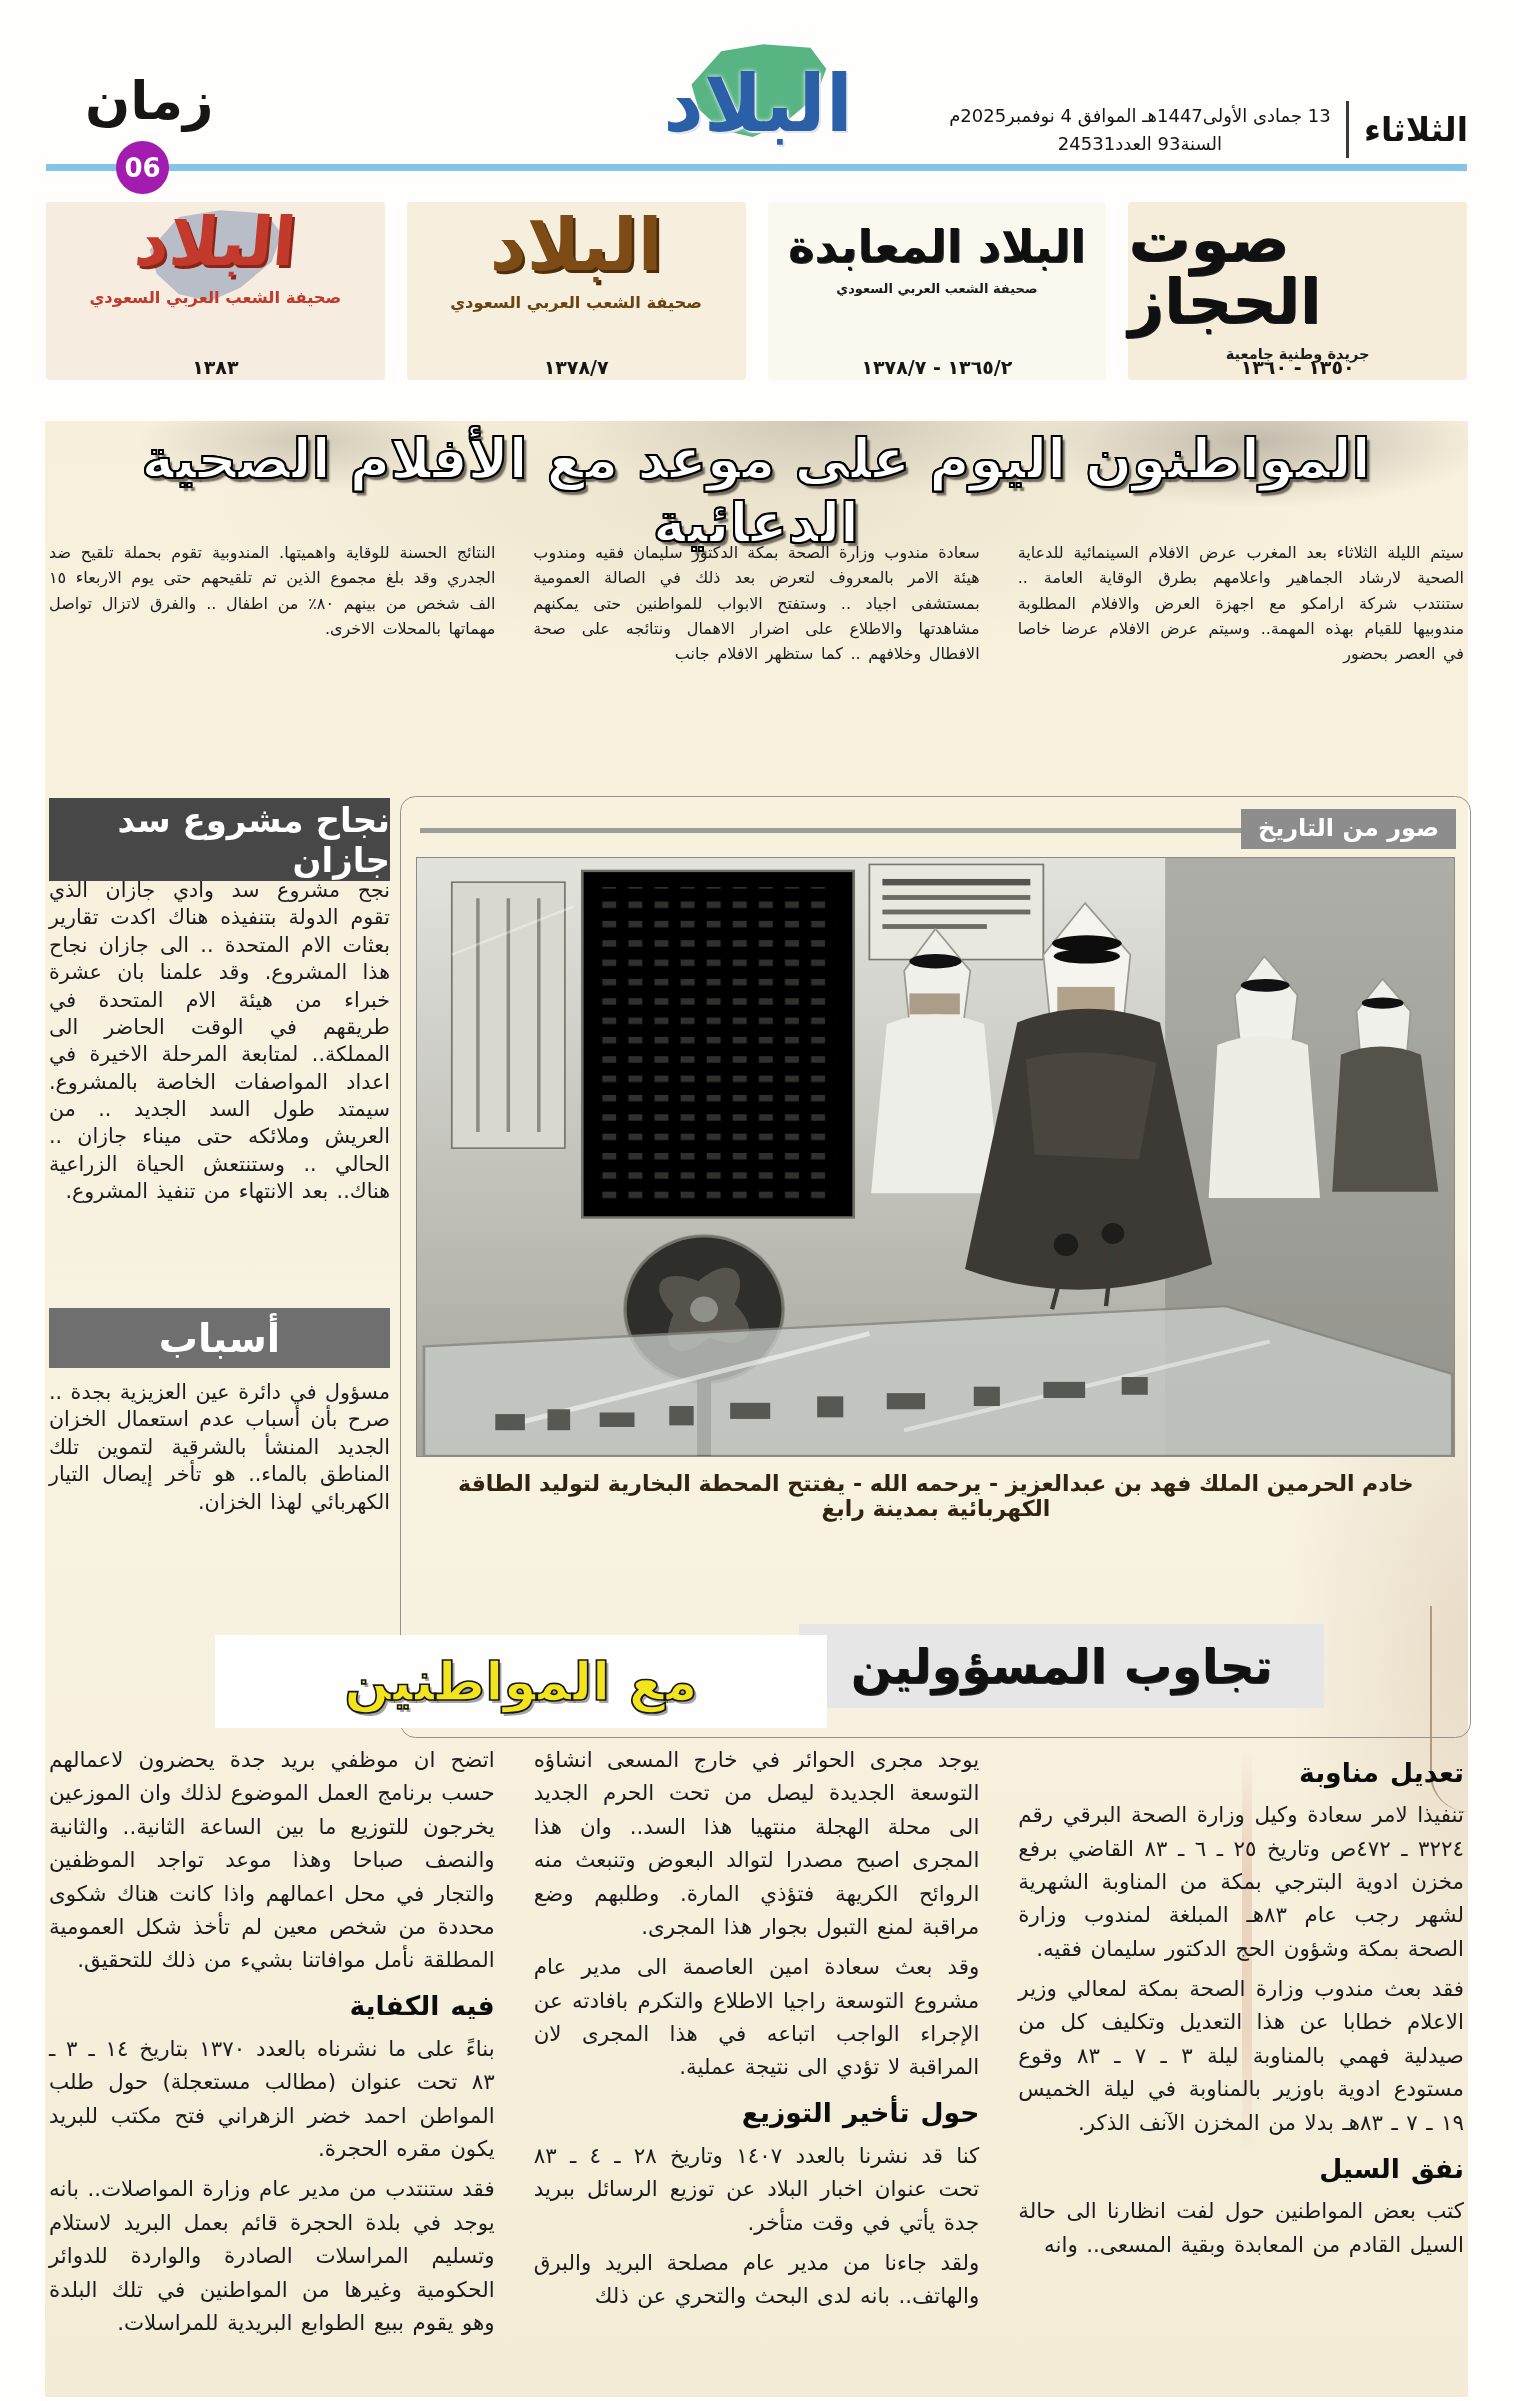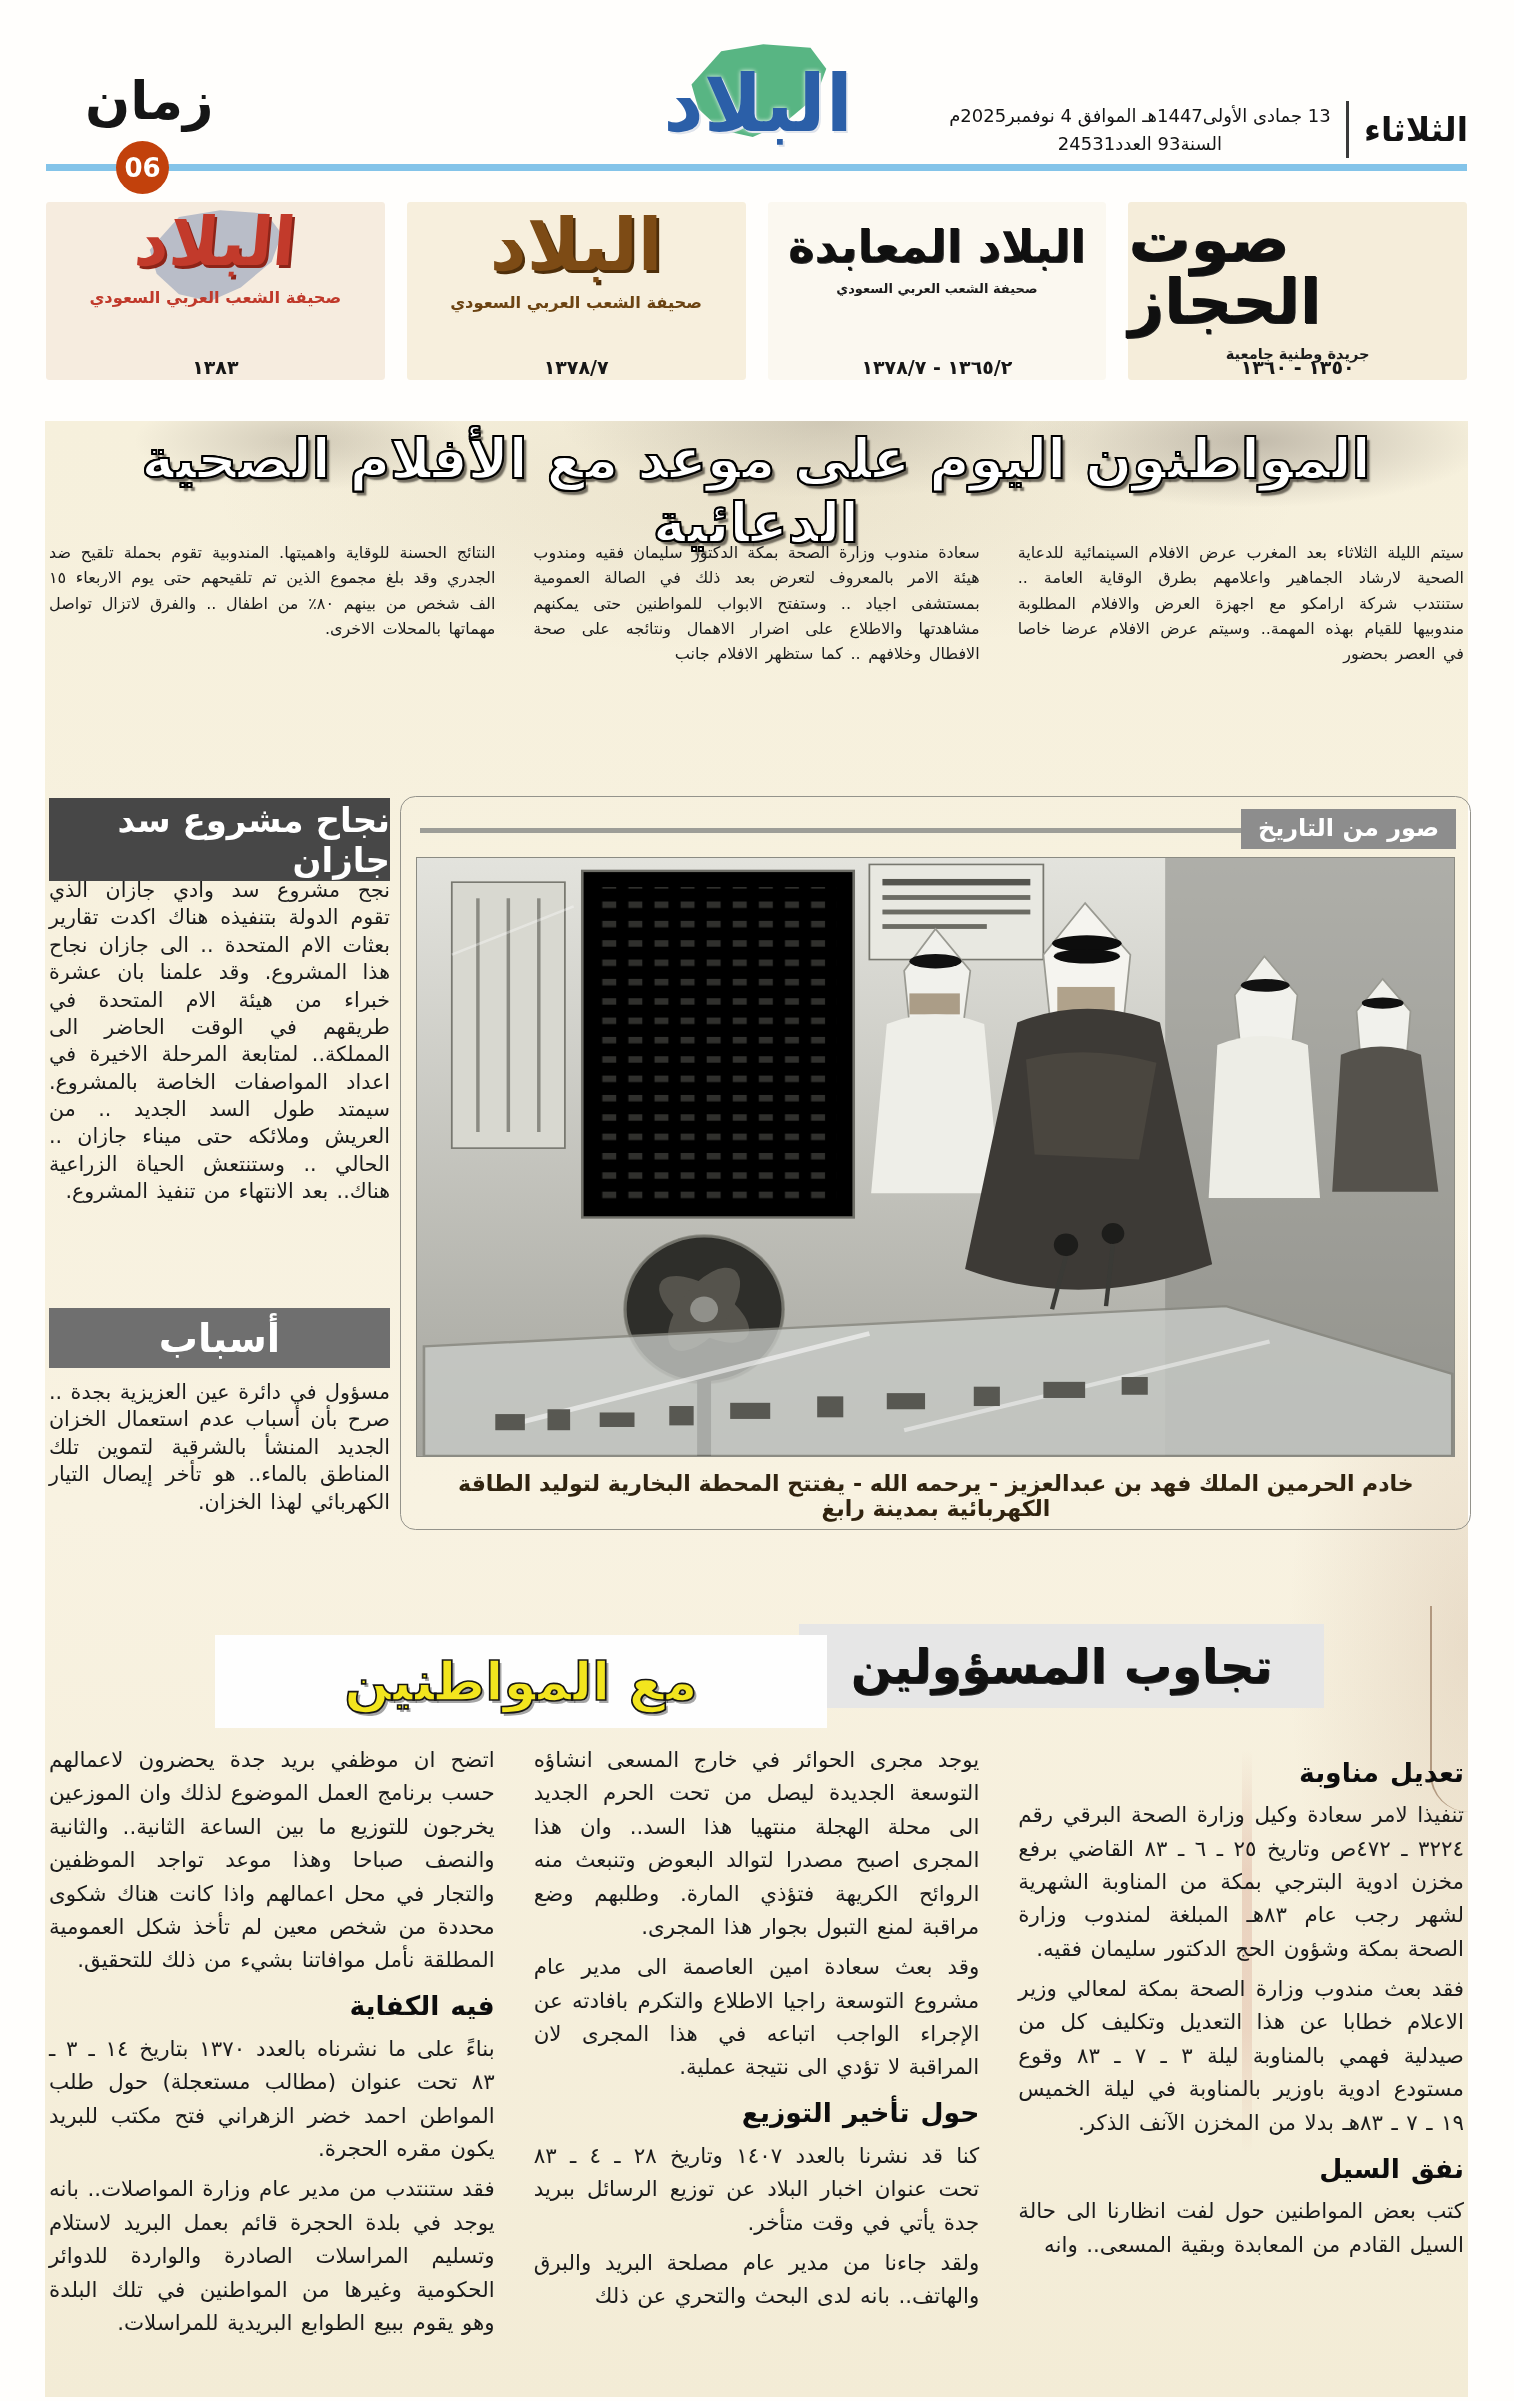--- a/index.html
+++ b/index.html
@@ -2,21 +2,21 @@
 <html lang="ar" dir="rtl" style="font-size:13.7px"><head>
 <meta charset="utf-8">
 <style>
   * { margin:0; padding:0; box-sizing:border-box; }
   body { background:#ffffff; font-family:"DejaVu Sans", sans-serif; }
   .page { position:relative; width:1515px; height:2401px; margin:0 auto; background:#fffefc; overflow:hidden; direction:rtl; }
 
   
   .zaman { position:absolute; left:86px; top:70px; font-size:53px; font-weight:bold; color:#161616; }
   .pagenum-circle { position:absolute; left:117px; top:141px; width:53px; height:53px; border-radius:50%;
-    background:#c2410c; color:#fff; font-size:26px; font-weight:bold; display:flex; align-items:center; justify-content:center; z-index:3; }
+    background:#a21caf; color:#fff; font-size:26px; font-weight:bold; display:flex; align-items:center; justify-content:center; z-index:3; }
   .blue-rule { position:absolute; left:47px; top:164px; width:1421px; height:6.9px; background:#84c4e9; z-index:1; }
   .logo { position:absolute; left:639px; top:34px; width:240px; height:129px; }
   .logo svg { position:absolute; left:34px; top:5.1px; }
   .logo .logo-text { position:absolute; left:0; top:24px; width:240px; text-align:center; font-size:79px; font-weight:bold;
     color:#2b5fa8; text-shadow:0 0 4.3px rgba(255,255,255,.95), 1.7px 1.7px 0 #d8dde6; letter-spacing:-1.7px; }
   .date-block { position:absolute; right:46px; top:101px; display:flex; align-items:center; gap:15.4px; direction:rtl; }
   .weekday { font-size:33px; font-weight:bold; color:#121212; }
   .vdiv { width:2.6px; height:57px; background:#3a3a3a; }
   .dates { font-size:18px; color:#131313; line-height:1.55; text-align:center; }
 
@@ -63,21 +63,21 @@
 
   
   .side-bar { position:absolute; left:50px; width:341px; color:#fff; font-weight:bold;
     display:flex; align-items:center; justify-content:center; }
   .side-bar1 { top:798px; height:83px; background:#474747; font-size:34px; }
   .side-bar2 { top:1308px; height:60px; background:#6f6f6f; font-size:39px; }
   .side-body { position:absolute; left:50px; width:341px; font-size:20.6px; line-height:1.33; color:#1b1b1b; text-align:justify; word-spacing:1.7px; }
   .side-body1 { top:877px; } .side-body2 { top:1379px; }
 
   
-  .photo-panel { position:absolute; left:401px; top:796px; width:1071px; height:734px;
+  .photo-panel { position:absolute; left:401px; top:796px; width:1071px; height:942px;
     border:1.7px solid #94938b; border-radius:15.4px; padding:12px 13.7px 0 13.7px; }
   .label-row { position:relative; height:45px; }
   .label-line { position:absolute; left:5.1px; top:19px; width:840px; height:5.1px; background:#9d9d97; }
   .label-box { position:absolute; right:0; top:0; background:#8d8d8d; color:#fff; font-size:24px; font-weight:bold; padding:5.1px 17px 6.9px 17px; }
   .photo { position:absolute; left:15.4px; top:60px; width:1039px; height:600px; border:0.9px solid #8b8b83; background:#b9b9b2; }
   .photo svg { width:100%; height:100%; display:block; }
   .caption { position:absolute; left:15.4px; top:674px; width:1039px; text-align:center;
     font-size:22px; font-weight:bold; color:#30230f; }
 
   

